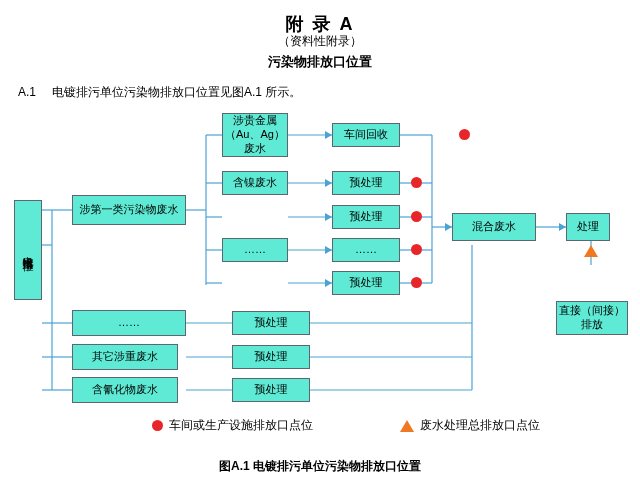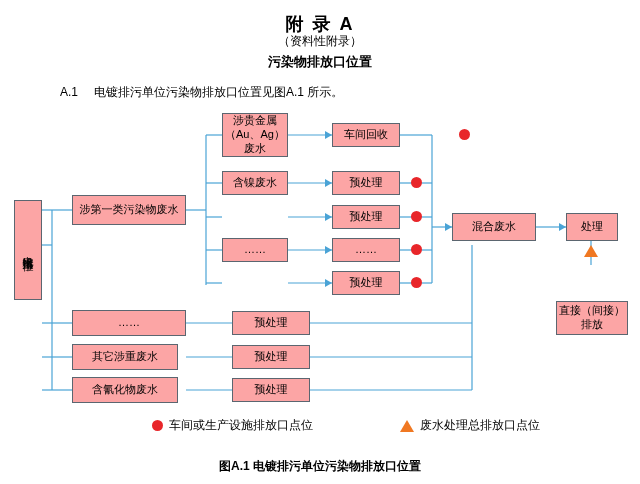--- a/index.html
+++ b/index.html
@@ -29,21 +29,21 @@
   #title-main { position: absolute; left: 0; top: 12px; width: 640px; }
   #title-sub  { position: absolute; left: 0; top: 33px; width: 640px; font-weight: normal; font-size: 12px; letter-spacing: 0px;}
   #title-third{ position: absolute; left: 0; top: 53px; width: 640px; font-size: 13px; letter-spacing: 0px;}
   #clause {
     position: absolute;
     left: 18px;
     top: 84px;
     font-size: 12px;
     white-space: nowrap;
   }
-  #clause .num { display:inline-block; width: 34px; margin-left: 42px; }
+  #clause .num { display:inline-block; width: 34px; }
   #figure-caption {
     position: absolute;
     left: 0; top: 458px; width: 640px;
     text-align: center;
     font-size: 12px;
     font-weight: bold;
   }
 
   
   #diagram {
@@ -52,21 +52,21 @@
     width: 640px; height: 345px;
   }
   svg#wires {
     position: absolute; left: 0; top: 0;
     width: 640px; height: 345px;
   }
   .box {
     position: absolute;
     box-sizing: border-box;
     border: 1px solid #5b6670;
-    background: #fca5a5;
+    background: #5eead4;
     font-size: 11px;
     display: flex;
     align-items: center;
     justify-content: center;
     text-align: center;
     line-height: 1.25;
     color: #000;
     padding: 1px 2px;
   }
   .vert {
@@ -207,21 +207,21 @@
     <div class="box" style="left:332px; top:66px; width:68px; height:24px;">预处理</div>
     <div class="box" style="left:332px; top:100px; width:68px; height:24px;">预处理</div>
     <div class="box" style="left:332px; top:133px; width:68px; height:24px;">……</div>
     <div class="box" style="left:332px; top:166px; width:68px; height:24px;">预处理</div>
 
     <div class="box" style="left:232px; top:206px; width:78px; height:24px;">预处理</div>
     <div class="box" style="left:232px; top:240px; width:78px; height:24px;">预处理</div>
     <div class="box" style="left:232px; top:273px; width:78px; height:24px;">预处理</div>
 
     <div class="box" style="left:452px; top:108px; width:84px; height:28px;">混合废水</div>
-    <div class="box" style="left:566px; top:108px; width:52px; height:28px;">处理</div>
+    <div class="box" style="left:566px; top:108px; width:44px; height:28px;">处理</div>
     <div class="box" style="left:556px; top:160px; width:72px; height:34px;margin-top:36px;">直接（间接）排放</div>
 
     <div class="dot" style="left:459px; top:24px;"></div>
     <div class="dot" style="left:411px; top:72px;"></div>
     <div class="dot" style="left:411px; top:106px;"></div>
     <div class="dot" style="left:411px; top:139px;"></div>
     <div class="dot" style="left:411px; top:172px;"></div>
     <div class="tri" style="left:584px; top:140px;"></div>
 
     <div id="legend">

